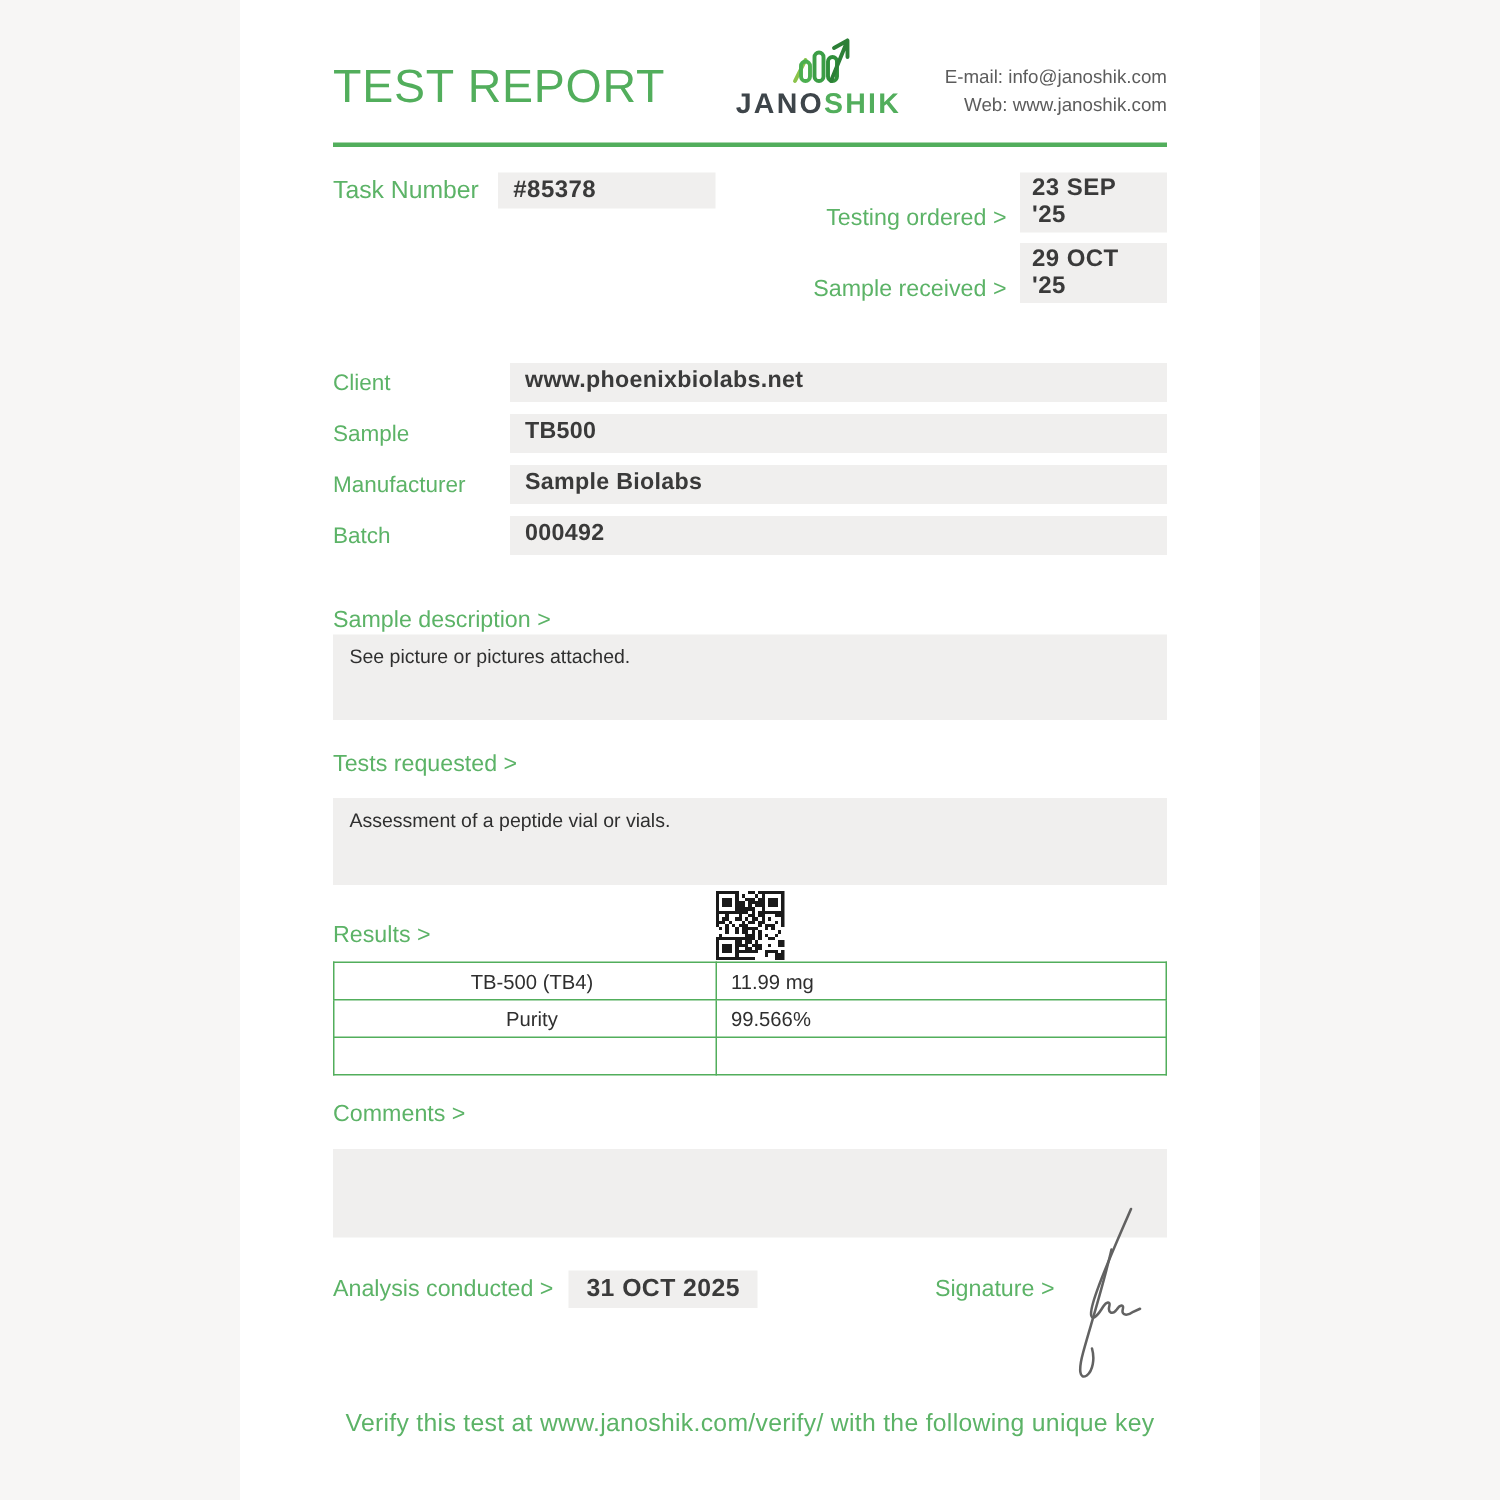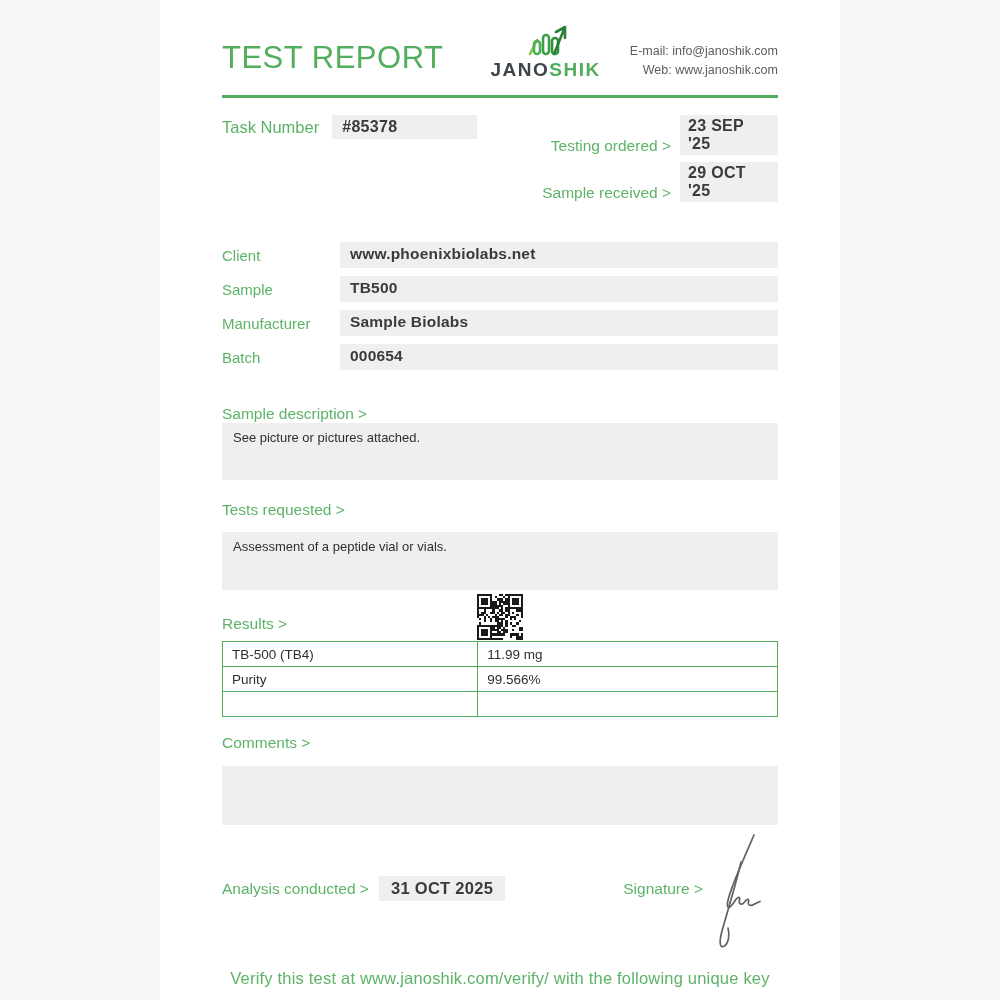--- a/index.html
+++ b/index.html
@@ -69,26 +69,26 @@
   .tests-box{margin-top:13px;height:58px;}
   
   .results-head{position:relative;height:48px;margin-top:1px;}
   .results-heading{position:absolute;left:0;bottom:6px;}
   .qr{position:absolute;left:50%;transform:translateX(-50%);bottom:-1px;width:46px;height:46px;}
   .results-table{width:100%;border-collapse:collapse;margin-top:2px;}
   .results-table td{
     border:1.6px solid var(--green);height:25px;padding:1px 0 0 9px;
     font-size:13.5px;color:#2f2f2f;
   }
-  .results-table td.col-name{width:46%;}
+  .results-table td.col-name{width:46%;text-align:center;}
   
   .comments-heading{margin-top:17px;}
   .comments-box{margin-top:14px;height:59px;}
   
-  .analysis-row{display:flex;align-items:center;margin-top:51px;position:relative;}
+  .analysis-row{display:flex;align-items:center;margin-top:22px;position:relative;}
   .analysis-row .g-label{font-size:15.5px;}
   .analysis-value{margin-left:10px;min-width:118px;padding:3px 12px;font-size:16.5px;}
   .sig-label{margin-left:118px;}
   .signature-svg{position:absolute;right:10px;top:-46px;width:72px;height:126px;}
   
   .verify-text{
     color:var(--green-label);font-size:16.5px;text-align:center;margin-top:68px;
     letter-spacing:0.2px;white-space:nowrap;
   }
 </style>
@@ -146,21 +146,21 @@
     <div class="info-row">
       <span class="info-label">Sample</span>
       <span class="info-value">TB500</span>
     </div>
     <div class="info-row">
       <span class="info-label">Manufacturer</span>
       <span class="info-value">Sample Biolabs</span>
     </div>
     <div class="info-row">
       <span class="info-label">Batch</span>
-      <span class="info-value">000654</span>
+      <span class="info-value">000492</span>
     </div>
   </div>
 
   <div class="section-heading sample-heading">Sample description &gt;</div>
   <div class="gray-box sample-box">See picture or pictures attached.</div>
 
   <div class="section-heading tests-heading">Tests requested &gt;</div>
   <div class="gray-box tests-box">Assessment of a peptide vial or vials.</div>
 
   <div class="results-head">

